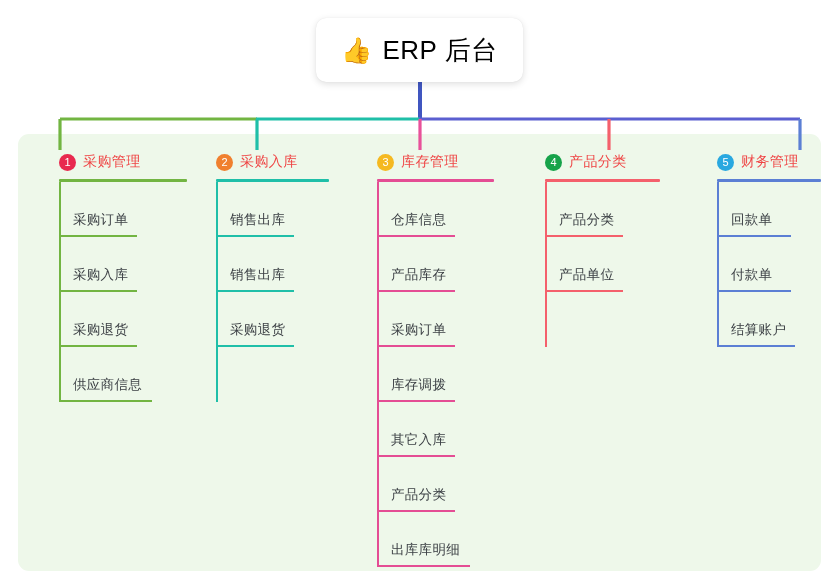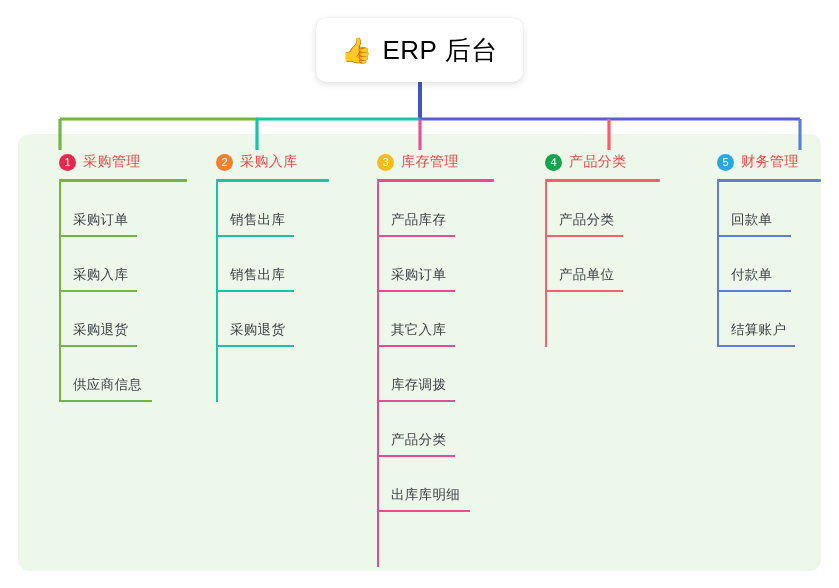--- a/index.html
+++ b/index.html
@@ -221,33 +221,37 @@
       </div>
       <div class="column" style="left: 360px; top: 149px; width: 157px;">
         <div class="col-header">
           <span class="badge" style="background: rgb(245, 185, 33);">3</span>
           <span class="col-title">库存管理</span>
         </div>
         <div class="col-underline" style="background: rgb(228, 77, 148); width: 117px; margin-left: 17px;"></div>
         <div class="leaves" style="height: 385px;">
           <div class="spine" style="background: rgb(228, 77, 148); height: 385px;"></div>
           <div class="leaf">
+            <span class="leaf-label">仓库信息</span>
+            <div class="leaf-underline" style="background: rgb(228, 77, 148); width: 78px;"></div>
+          </div>
+          <div class="leaf">
             <span class="leaf-label">产品库存</span>
             <div class="leaf-underline" style="background: rgb(228, 77, 148); width: 78px;"></div>
           </div>
           <div class="leaf">
             <span class="leaf-label">采购订单</span>
             <div class="leaf-underline" style="background: rgb(228, 77, 148); width: 78px;"></div>
           </div>
           <div class="leaf">
+            <span class="leaf-label">库存调拨</span>
+            <div class="leaf-underline" style="background: rgb(228, 77, 148); width: 78px;"></div>
+          </div>
+          <div class="leaf">
             <span class="leaf-label">其它入库</span>
-            <div class="leaf-underline" style="background: rgb(228, 77, 148); width: 78px;"></div>
-          </div>
-          <div class="leaf">
-            <span class="leaf-label">库存调拨</span>
             <div class="leaf-underline" style="background: rgb(228, 77, 148); width: 78px;"></div>
           </div>
           <div class="leaf">
             <span class="leaf-label">产品分类</span>
             <div class="leaf-underline" style="background: rgb(228, 77, 148); width: 78px;"></div>
           </div>
           <div class="leaf">
             <span class="leaf-label">出库库明细</span>
             <div class="leaf-underline" style="background: rgb(228, 77, 148); width: 93px;"></div>
           </div>

